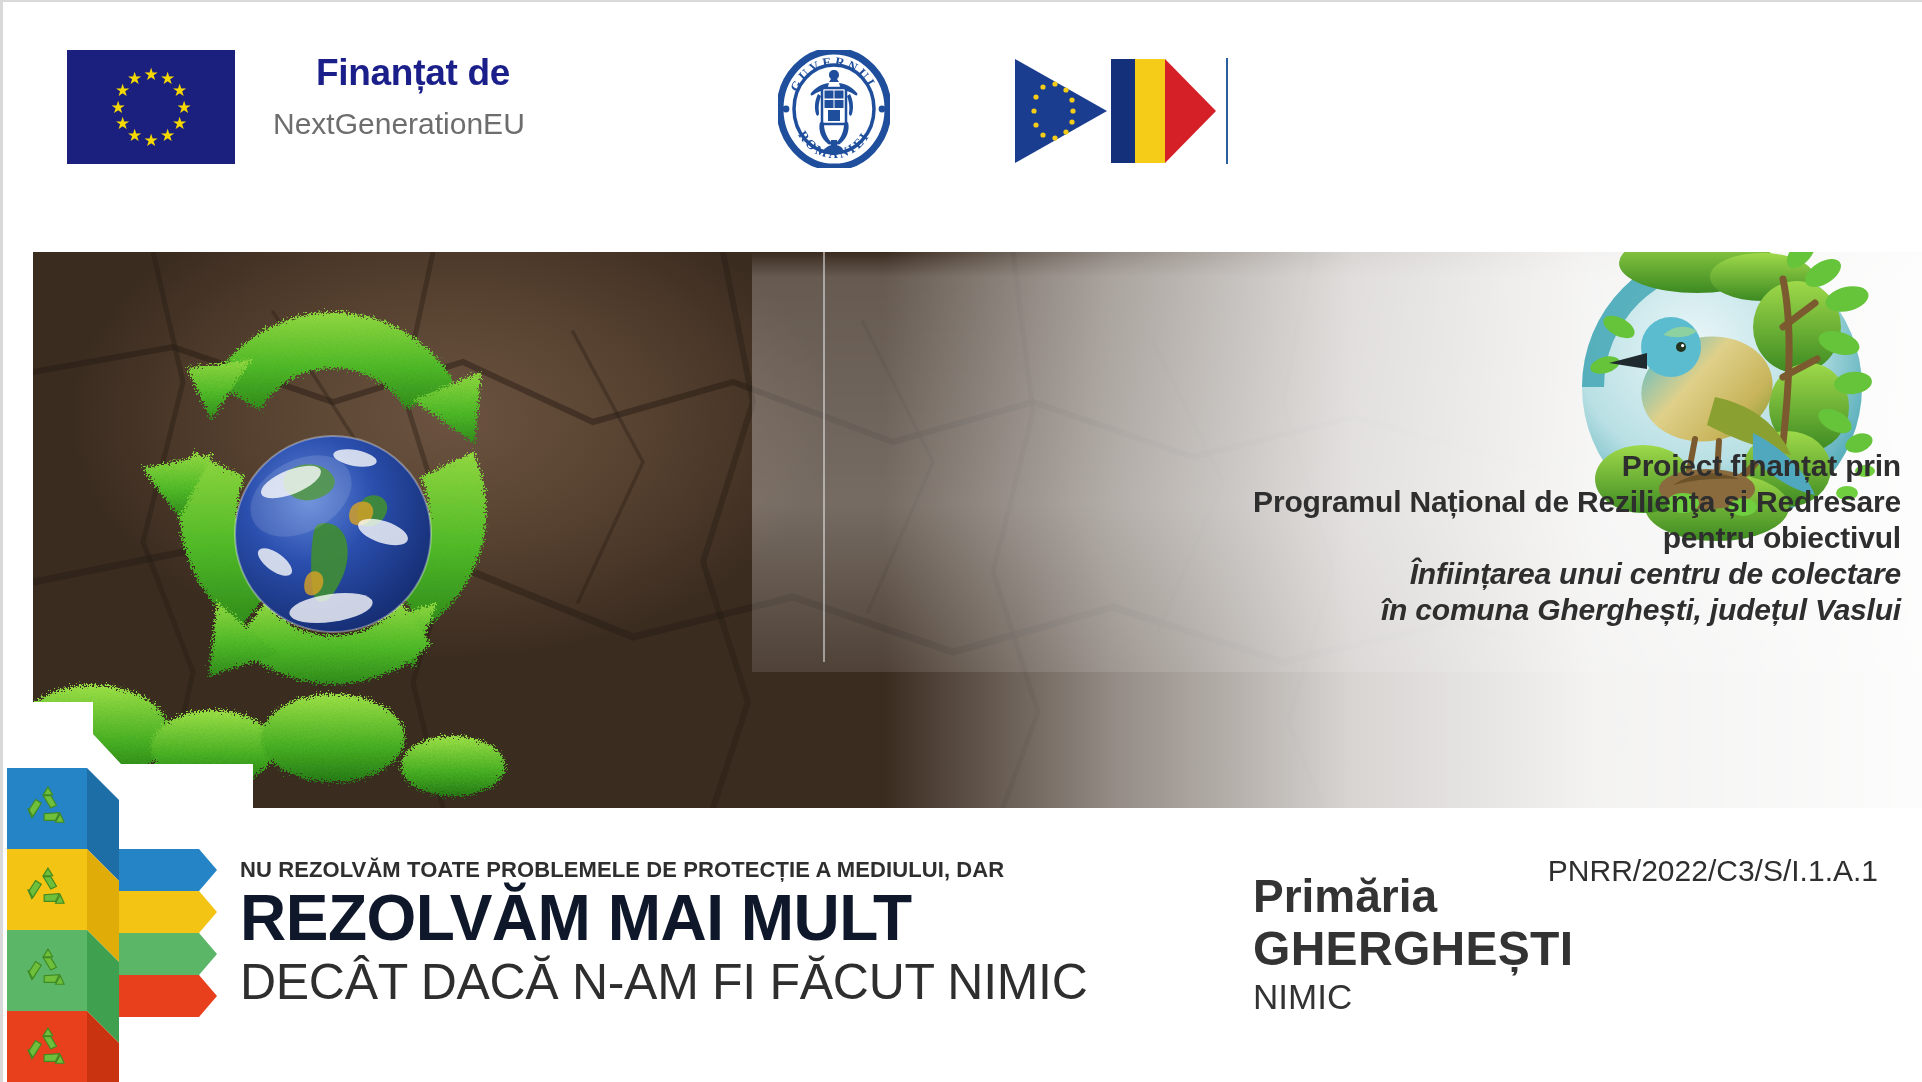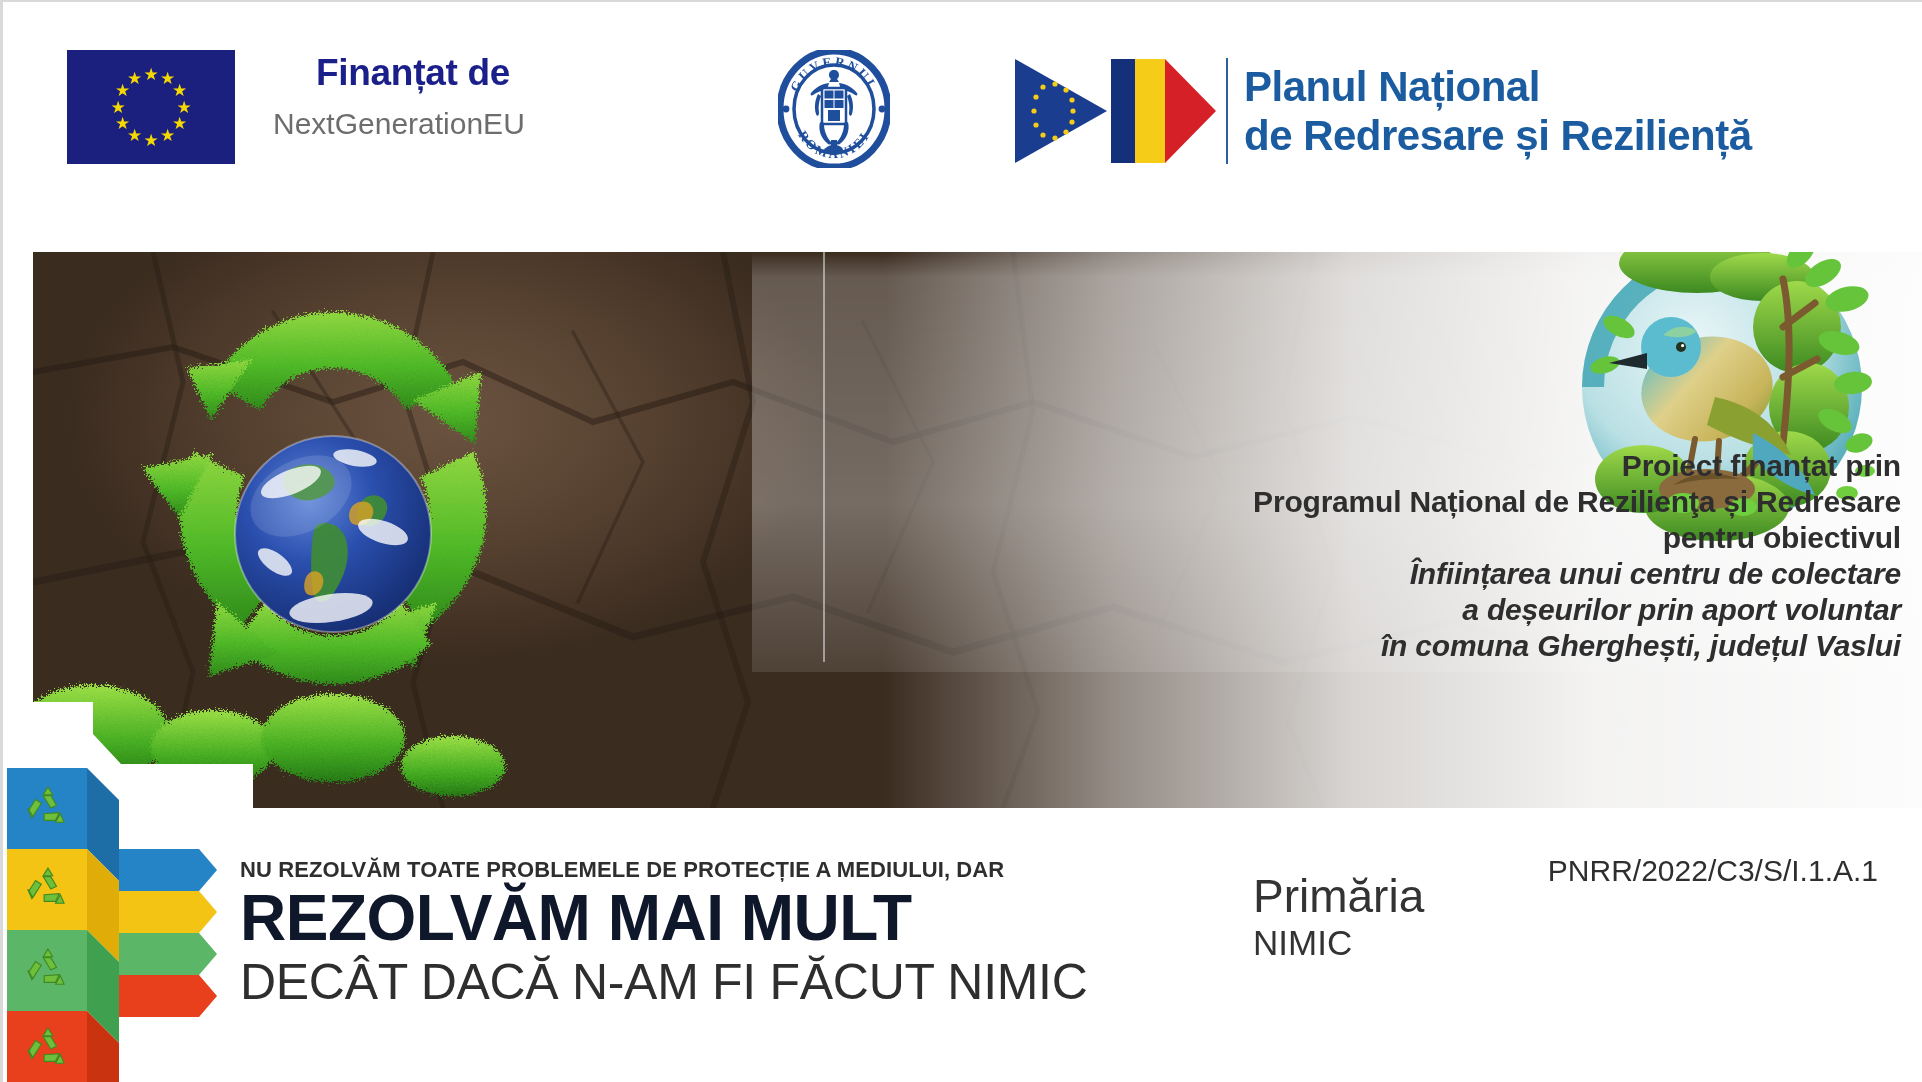--- a/index.html
+++ b/index.html
@@ -139,21 +139,21 @@
     font-size: 64px; font-weight: bold; color: #0f172a;
     line-height: 70px; letter-spacing: -0.5px; white-space: nowrap;
   }
   .slogan-big2 {
     font-size: 50px; font-weight: normal; color: #2e2e2e;
     line-height: 58px; letter-spacing: -0.3px; white-space: nowrap;
   }
 
   
   .primaria { position: absolute; left: 1250px; top: 868px; color: #333333; }
-  .prim-1 { font-size: 46px; line-height: 52px; font-weight: normal; }
+  .prim-1 { font-size: 46px; line-height: 52px; font-weight: bold; }
   .prim-2 { font-size: 48px; line-height: 54px; font-weight: bold; letter-spacing: 0.3px; }
   .prim-3 { font-size: 35px; line-height: 42px; font-weight: normal; }
 </style>
 </head>
 <body>
 
 <div id="poster">
 
   <div class="header">
 
@@ -234,24 +234,20 @@
             <circle cx="23" cy="68" r="2.6"></circle>
           <circle cx="21" cy="54" r="2.6"></circle>
             <circle cx="23" cy="40" r="2.6"></circle>
         </g>
 
         <polygon points="98,2 98,106 122,106 122,2" fill="#14307a"></polygon>
         <polygon points="122,2 122,106 152,106 152,2" fill="#f5cd18"></polygon>
         <polygon points="152,2 152,106 203,54" fill="#d62027"></polygon>
       </svg>
       <div class="pnrr-divider"></div>
-      <div class="pnrr-text">
-        <div class="pnrr-l1">Planul Național</div>
-        <div class="pnrr-l2">de Redresare și Reziliență</div>
-      </div>
     </div>
   </div>
 
   <div class="photo">
 
     <div class="cracks">
       <svg viewBox="0 0 1892 556" preserveAspectRatio="none" aria-hidden="true">
         <g stroke="#241a12" fill="none" stroke-linecap="round">
           <path d="M0,120 L140,95 L300,150 L430,110 L560,170 L700,130 L860,190 L1000,150 L1160,205 L1320,165 L1500,215 L1700,175 L1892,225" stroke-width="6" opacity="0.55"></path>
           <path d="M0,330 L150,300 L290,360 L440,320 L600,385 L760,345 L920,400 L1080,355 L1250,410 L1420,370 L1600,420 L1780,380 L1892,415" stroke-width="7" opacity="0.5"></path>
@@ -434,21 +430,20 @@
           <ellipse cx="318" cy="264" rx="10" ry="6"></ellipse>
         </g>
       </svg>
     </div>
 
     <div class="proj-text">
       <div class="proj-bold">Proiect finanțat prin</div>
       <div class="proj-bold">Programul Național de Rezilienţa și Redresare</div>
       <div class="proj-bold">pentru obiectivul</div>
       <div class="proj-italic">Înființarea unui centru de colectare</div>
-      <div class="proj-italic">a deșeurilor prin aport voluntar</div>
       <div class="proj-italic">în comuna Gherghești, județul Vaslui</div>
     </div>
   </div>
 
   <div class="pnrr-code">PNRR/2022/C3/S/I.1.A.1</div>
 
   <div class="bands">
     <svg viewBox="0 0 560 382" width="560" height="382" aria-hidden="true">
 
       <path d="M0 0 L90 0 L90 32 L118 62 L250 62 L250 382 L0 382 Z" fill="#ffffff"></path>
@@ -515,16 +510,17 @@
   </div>
 
   <div class="slogan">
     <div class="slogan-kicker">NU REZOLVĂM TOATE PROBLEMELE DE PROTECȚIE A MEDIULUI, DAR</div>
     <div class="slogan-big1">REZOLVĂM MAI MULT</div>
     <div class="slogan-big2">DECÂT DACĂ N-AM FI FĂCUT NIMIC</div>
   </div>
 
   <div class="primaria">
     <div class="prim-1">Primăria</div>
+    <div class="prim-2">GHERGHEȘTI</div>
     <div class="prim-3">NIMIC</div>
   </div>
 
 </div>
 
 </body></html>

